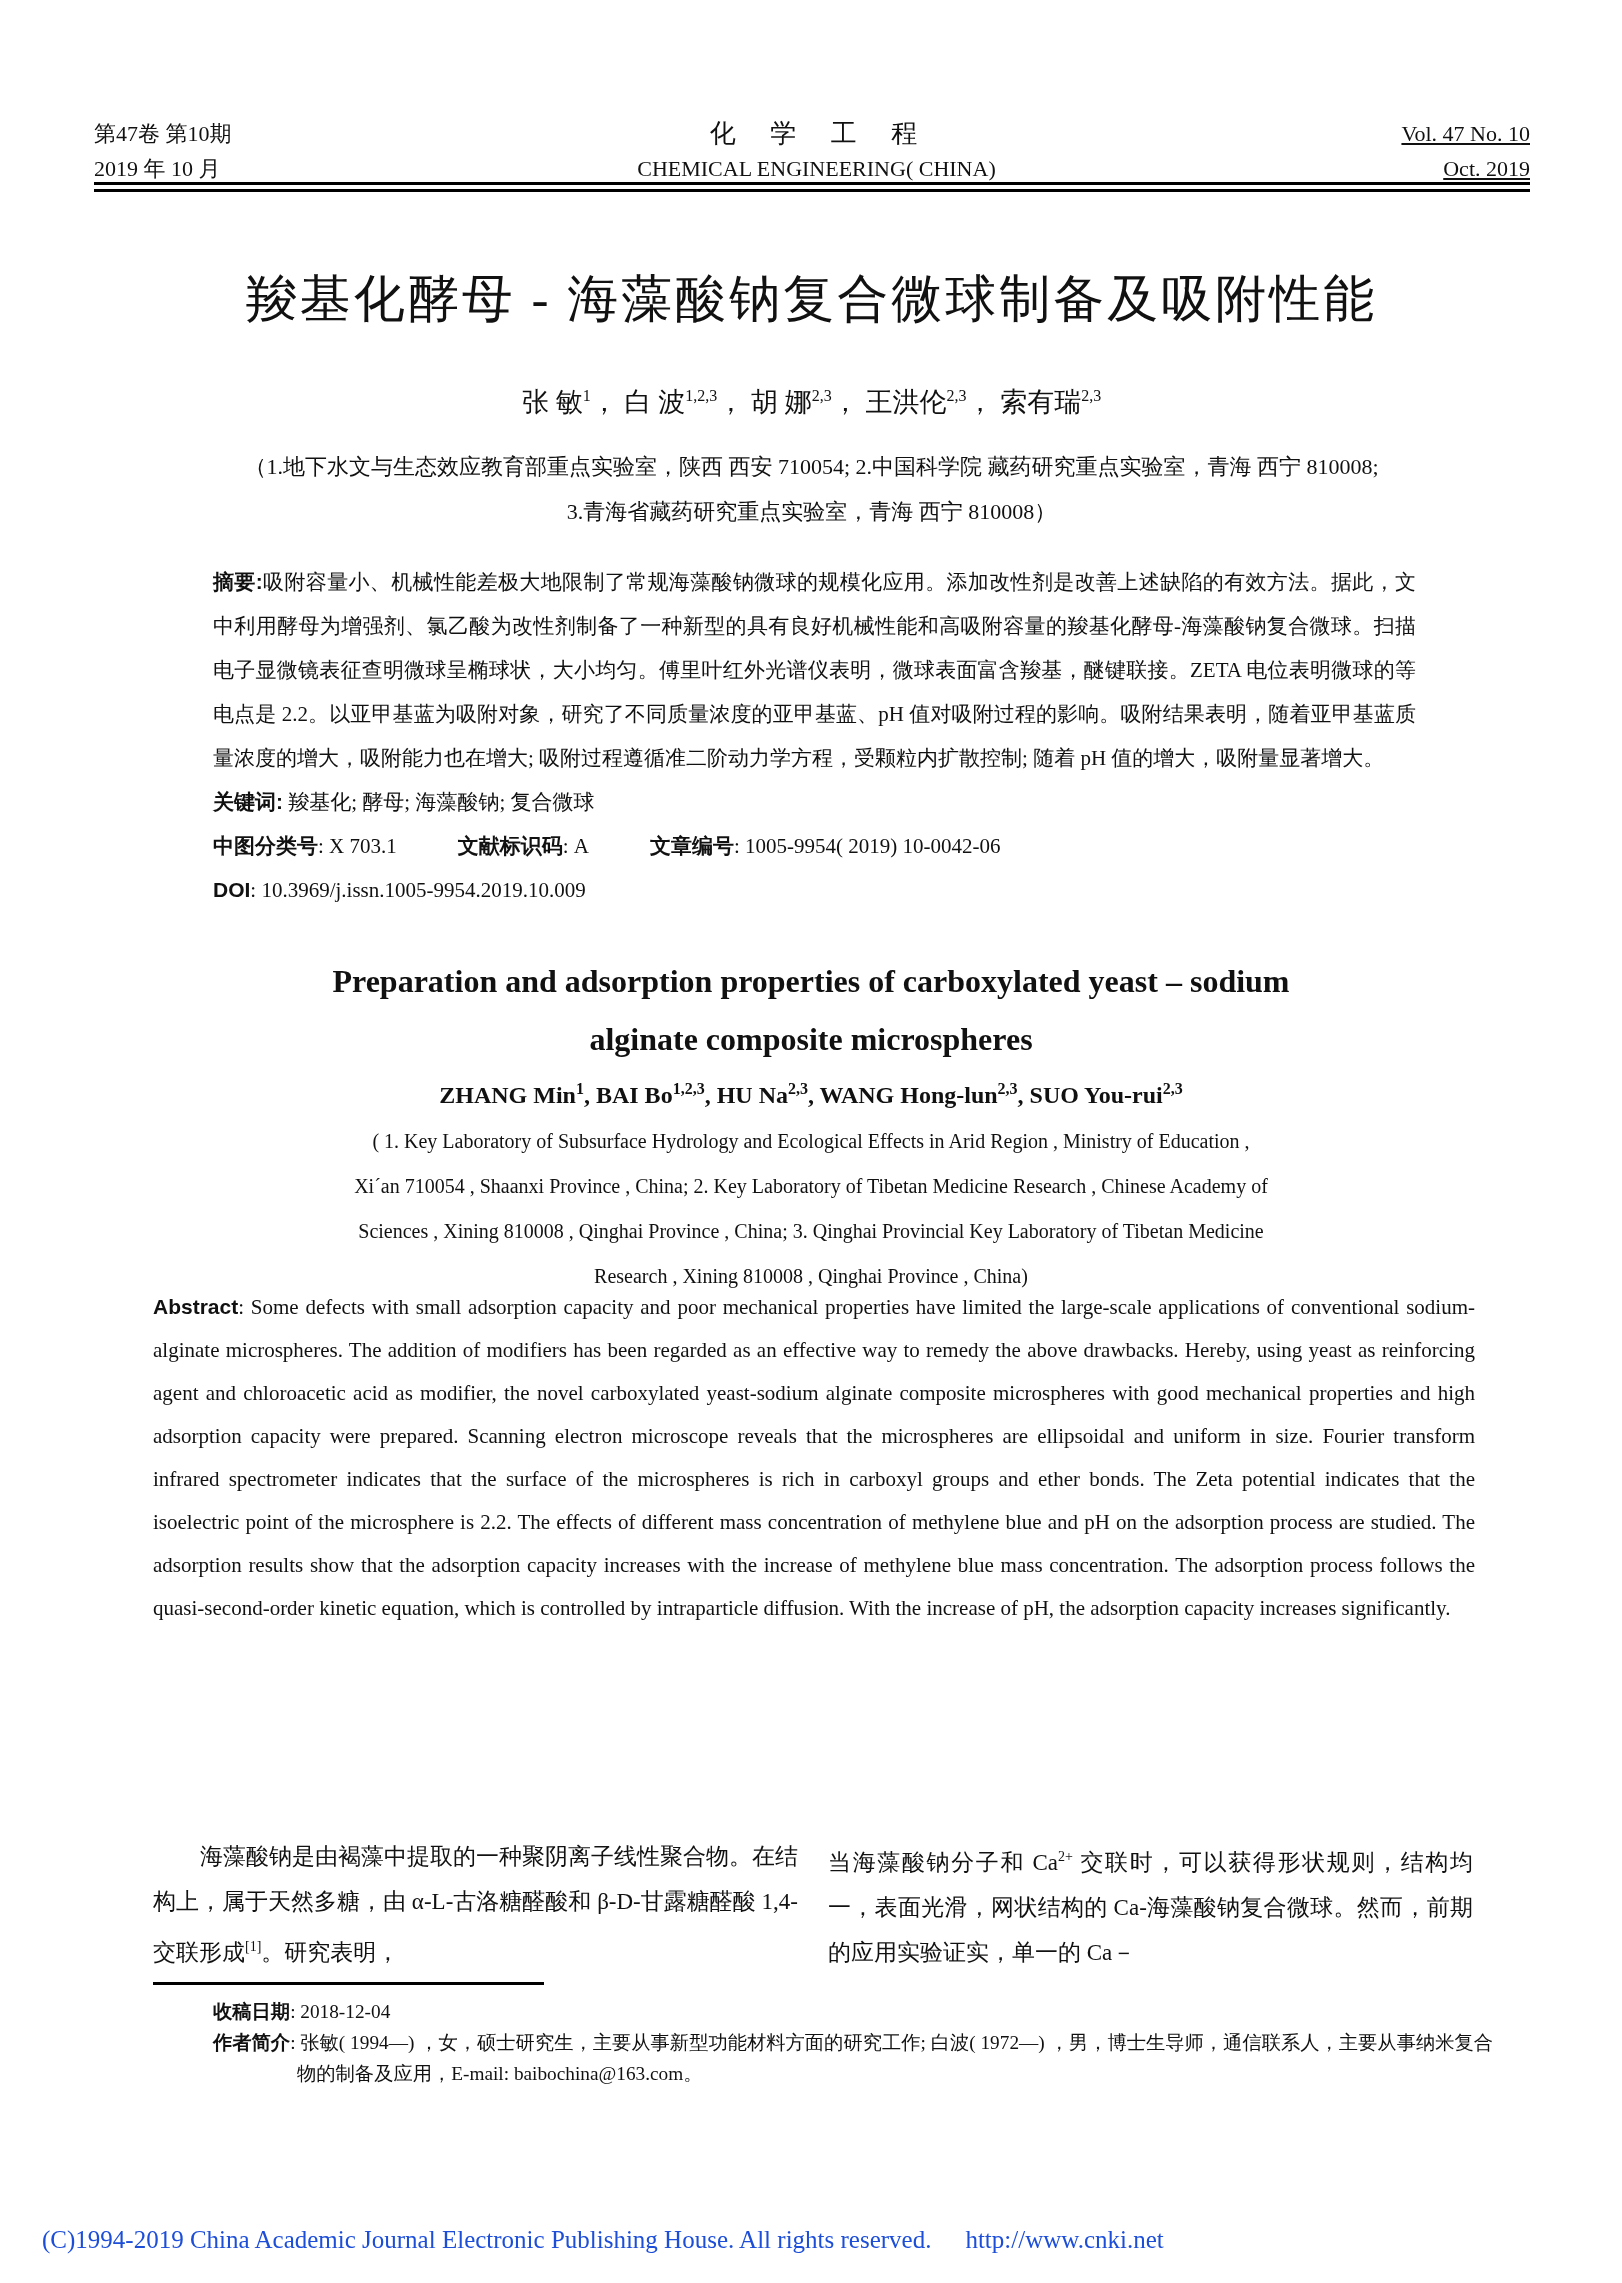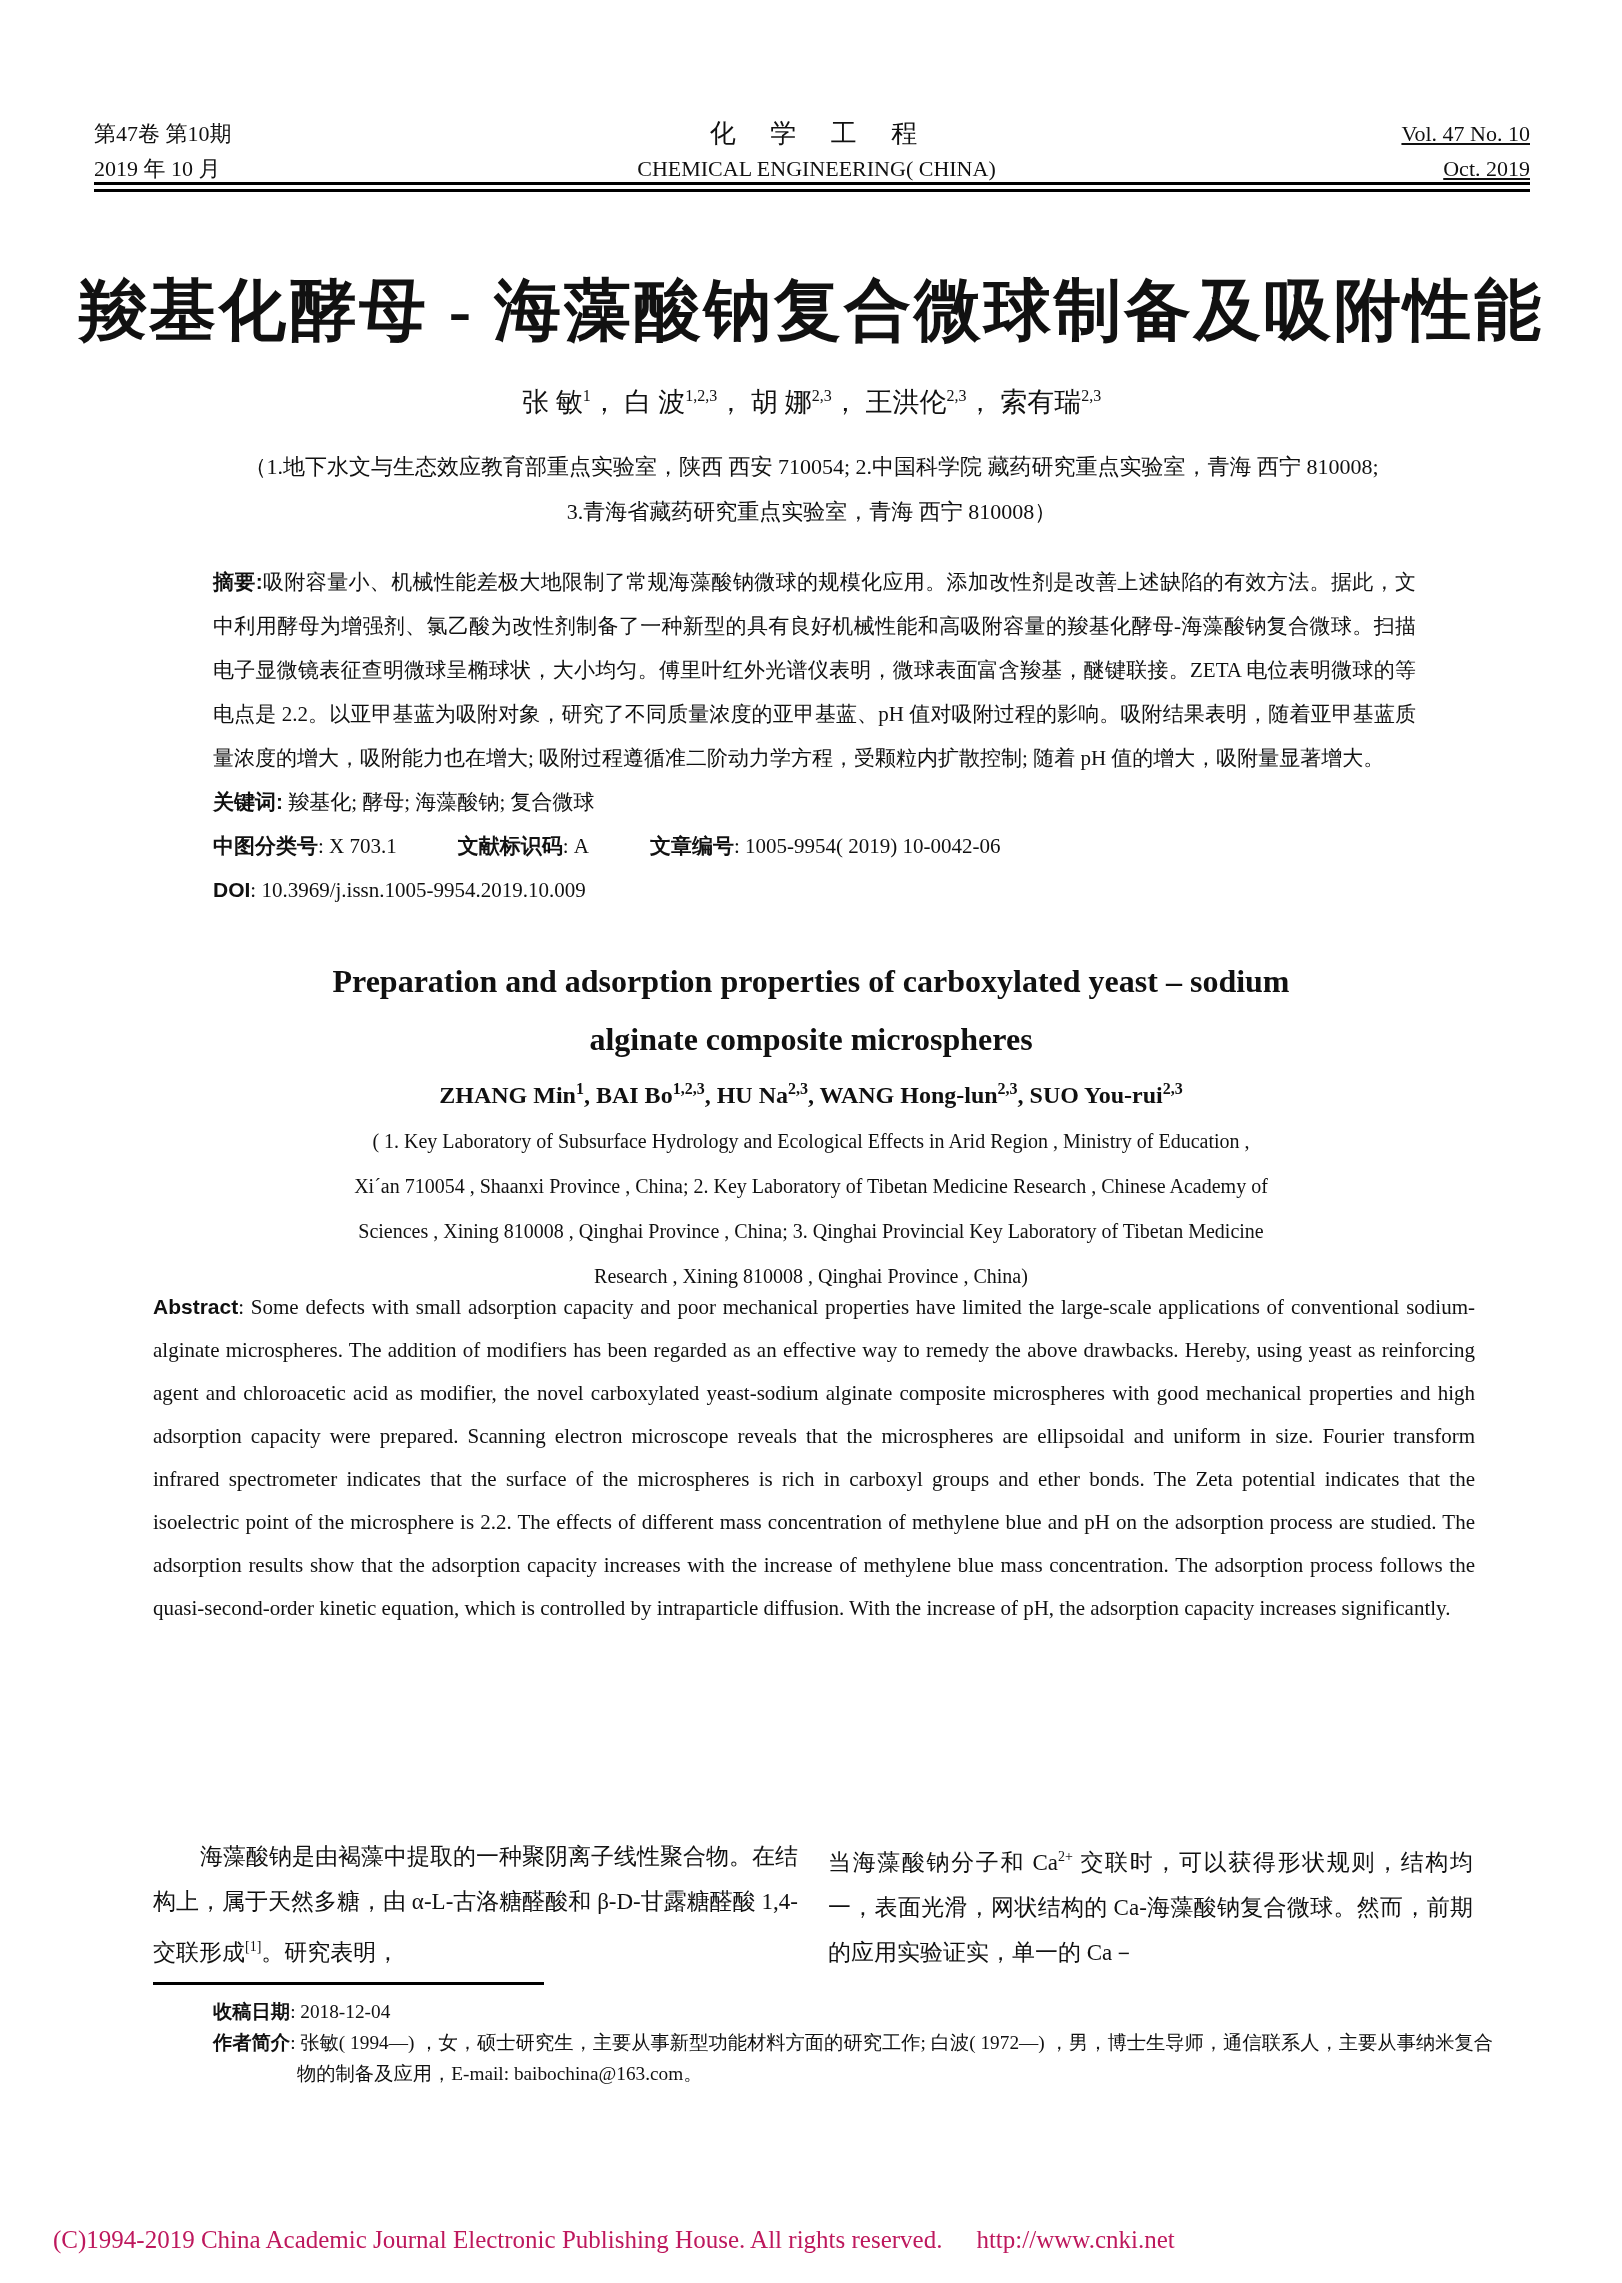--- a/index.html
+++ b/index.html
@@ -21,21 +21,21 @@
   .hdr-right{text-align:right;text-decoration:underline;}
   .hdr-cn-journal{font-size:26px;letter-spacing:6px;word-spacing:16px;}
   .hdr-en-journal{font-size:22px;letter-spacing:0px;}
   .double-rule{
     position:absolute;top:182px;left:94px;width:1436px;height:4px;
     border-top:3px solid #000;border-bottom:3px solid #000;
   }
   
   .title-cn{
     position:absolute;top:265px;left:0;width:100%;
-    text-align:center;font-size:67px;font-weight:bold;letter-spacing:3px;
+    text-align:center;font-size:51px;font-weight:normal;letter-spacing:3px;
   }
   .authors-cn{
     position:absolute;top:384px;left:0;width:100%;
     text-align:center;font-size:27px;
   }
   .authors-cn sup,.authors-en sup{font-size:16px;}
   .affil-cn{
     position:absolute;top:444px;left:0;width:100%;
     text-align:center;font-size:22px;line-height:45px;
   }
@@ -75,22 +75,22 @@
     position:absolute;top:1982px;left:153px;width:391px;
     border-top:3px solid #000;
   }
   .footnotes{
     position:absolute;top:1996px;left:153px;width:1346px;
     font-size:19.3px;line-height:31px;
   }
   .fn-row{padding-left:144px;text-indent:-84px;margin:0;}
   
   .copyright{
-    position:absolute;top:2226px;left:53px;width:1525px;
-    color:#be185d;font-size:25px;white-space:nowrap;
+    position:absolute;top:2226px;left:42px;width:1525px;
+    color:#1d4ed8;font-size:25px;white-space:nowrap;
   }
   .copyright .url{margin-left:34px;}
 </style>
 </head>
 <body>
 
 <div class="page">
 
   <div class="hdr">
     <div class="hdr-col hdr-left">

